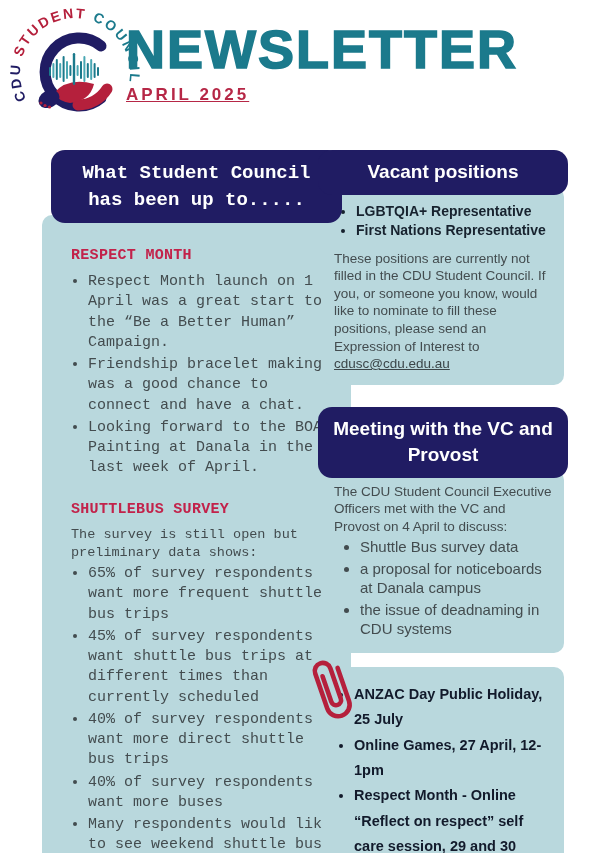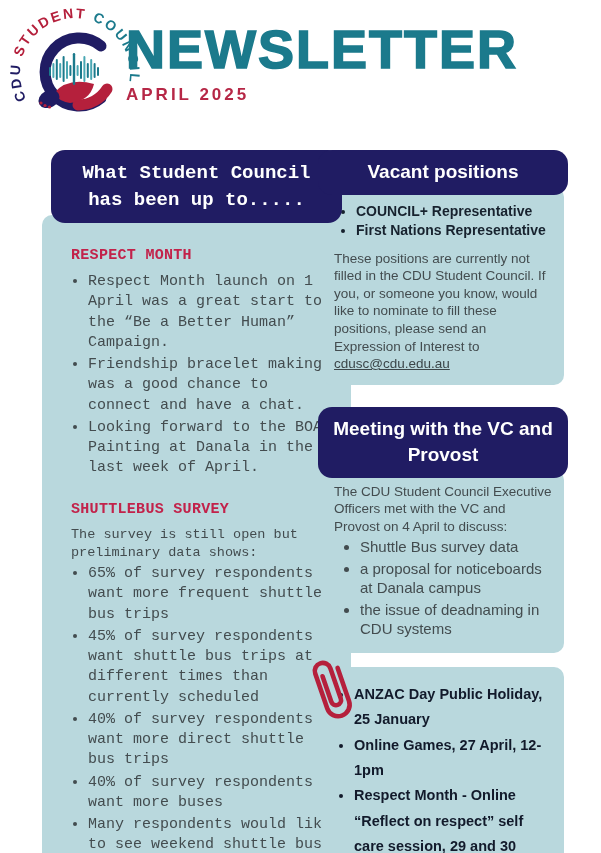--- a/index.html
+++ b/index.html
@@ -8,21 +8,21 @@
     position:relative; width:601px; height:853px; background:#ffffff;
     font-family:"Liberation Sans", sans-serif; overflow:hidden;
   }
   
   .logo { position:absolute; left:10px; top:6px; width:130px; height:132px; }
   .masthead-text { position:absolute; left:126px; top:20px; width:424px; text-align:left; }
   .title {
     font-size:54px; font-weight:bold; color:#1b7a8c; letter-spacing:2px;
     -webkit-text-stroke:1.6px #1b7a8c; line-height:1.1; white-space:nowrap;
   }
-  .subtitle { margin-top:6px; font-size:17px; font-weight:bold; color:#b62746; letter-spacing:3px; }
+  .subtitle { margin-top:6px; font-size:17px; font-weight:bold; color:#b62746; letter-spacing:3px;text-decoration:underline; }
   
   .col-left  { position:absolute; left:42px;  top:150px; width:309px;font-family:Liberation Mono, monospace; }
   .col-right { position:absolute; left:318px; top:150px; width:250px; }
   .section { position:relative; margin-bottom:22px; }
   .navy-box {
     position:relative; z-index:2; background:#201c63; color:#ffffff;
     border-radius:14px; text-align:center; font-weight:bold; font-size:19px;
     line-height:1.4; padding:9px 8px;
   }
   .panel {
@@ -152,21 +152,21 @@
     </div>
   </div>
 
   <div class="col-right">
 
     <div class="section">
       <div class="navy-box">Vacant positions</div>
       <div class="panel">
         <ul class="bold-bullets">
 
-        <li>COUNCIL+ Representative</li>
+        <li>LGBTQIA+ Representative</li>
             <li>First Nations Representative</li>
           </ul>
         <p class="vacant-body"><span>These positions are currently not filled in the CDU Student Council. If you, or someone you know, would like to nominate to fill these positions, please send an Expression of Interest to </span><a class="email-link">cdusc@cdu.edu.au</a></p>
       </div>
     </div>
 
     <div class="section">
       <div class="navy-box">Meeting with the VC and Provost</div>
       <div class="panel meeting-panel">
         <div class="body-text">The CDU Student Council Executive Officers met with the VC and Provost on 4 April to discuss:</div>
@@ -179,21 +179,21 @@
       </div>
     </div>
 
     <div class="section">
       <svg class="paperclip" width="46" height="76" viewBox="0 0 46 76">
         <path d="M 33,17 L 33,52 A 11.5,11.5 0 0 1 10,52 L 10,15 A 8,8 0 0 1 26,15 L 26,47 A 5,5 0 0 1 16,47 L 16,20" fill="none" stroke="#b5203c" stroke-width="4.6" stroke-linecap="round"></path>
       </svg>
       <div class="panel upcoming-panel">
         <ul class="upcoming-list">
 
-        <li>ANZAC Day Public Holiday, 25 January</li>
+        <li>ANZAC Day Public Holiday, 25 July</li>
             <li>Online Games, 27 April, 12-1pm</li>
             <li>Respect Month - Online “Reflect on respect” self care session, 29 and 30 April</li>
           </ul>
       </div>
     </div>
 
   </div>
 </div>
 
 </body></html>

